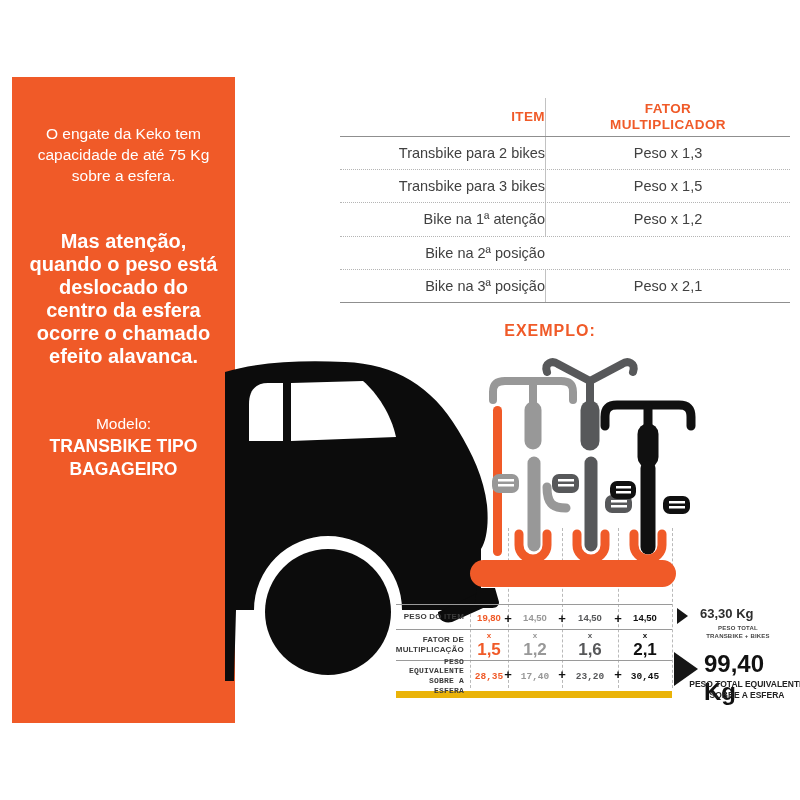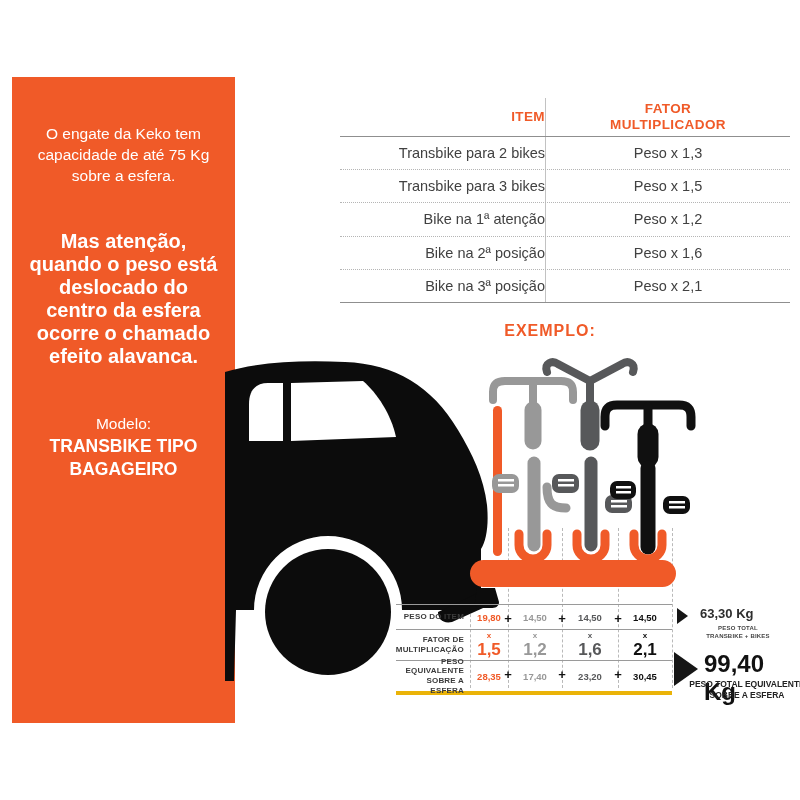--- a/index.html
+++ b/index.html
@@ -39,21 +39,21 @@
   }
   
   .guide{position:absolute;top:528px;height:160px;width:0;border-left:1px dashed #b9b9b9;z-index:1;}
   
   .illus{position:absolute;left:0;top:0;width:800px;height:800px;z-index:2;pointer-events:none;}
   
   .calc{position:absolute;left:396px;top:604px;width:276px;z-index:3;}
   .crow{display:flex;border-top:1px solid #9a9a9a;}
   .crow.r1{height:24px;}
   .crow.r2{height:30px;}
-  .crow.r3{height:30px;border-bottom:4px solid #eab308;}
+  .crow.r3{height:30px;border-bottom:7px solid #eab308;font-family:Liberation Mono, monospace;}
   .clabel{width:74px;display:flex;align-items:center;justify-content:flex-end;
           text-align:right;font-size:8px;font-weight:bold;color:#3b3b3b;
           letter-spacing:.2px;line-height:1.2;padding-right:6px;box-sizing:border-box;}
   .ccell{display:flex;align-items:center;justify-content:center;}
   .w1{width:38px;} .w2{width:54px;} .w3{width:56px;} .w4{width:54px;}
   .val{font-size:9.5px;font-weight:bold;}
   .fx{display:flex;flex-direction:column;align-items:center;justify-content:center;line-height:1;}
   .fx .x{font-size:8px;font-weight:bold;}
   .fx .n{font-size:17px;font-weight:bold;margin-top:1px;}
   .plus{position:absolute;z-index:4;font-size:13px;font-weight:bold;color:#111;
@@ -95,21 +95,20 @@
     <div class="frow">
       <div class="fcell1">Transbike para 3 bikes</div>
       <div class="fcell2">Peso x 1,5</div>
     </div>
     <div class="frow">
       <div class="fcell1">Bike na 1ª atenção</div>
       <div class="fcell2">Peso x 1,2</div>
     </div>
     <div class="frow">
       <div class="fcell1">Bike na 2ª posição</div>
-      <div class="fcell2">Peso x 1,6</div>
     </div>
     <div class="frow">
       <div class="fcell1">Bike na 3ª posição</div>
       <div class="fcell2">Peso x 2,1</div>
     </div>
   </div>
 
   <div class="exemplo">EXEMPLO:</div>
 
   <div class="guide" style="left:470px"></div>

